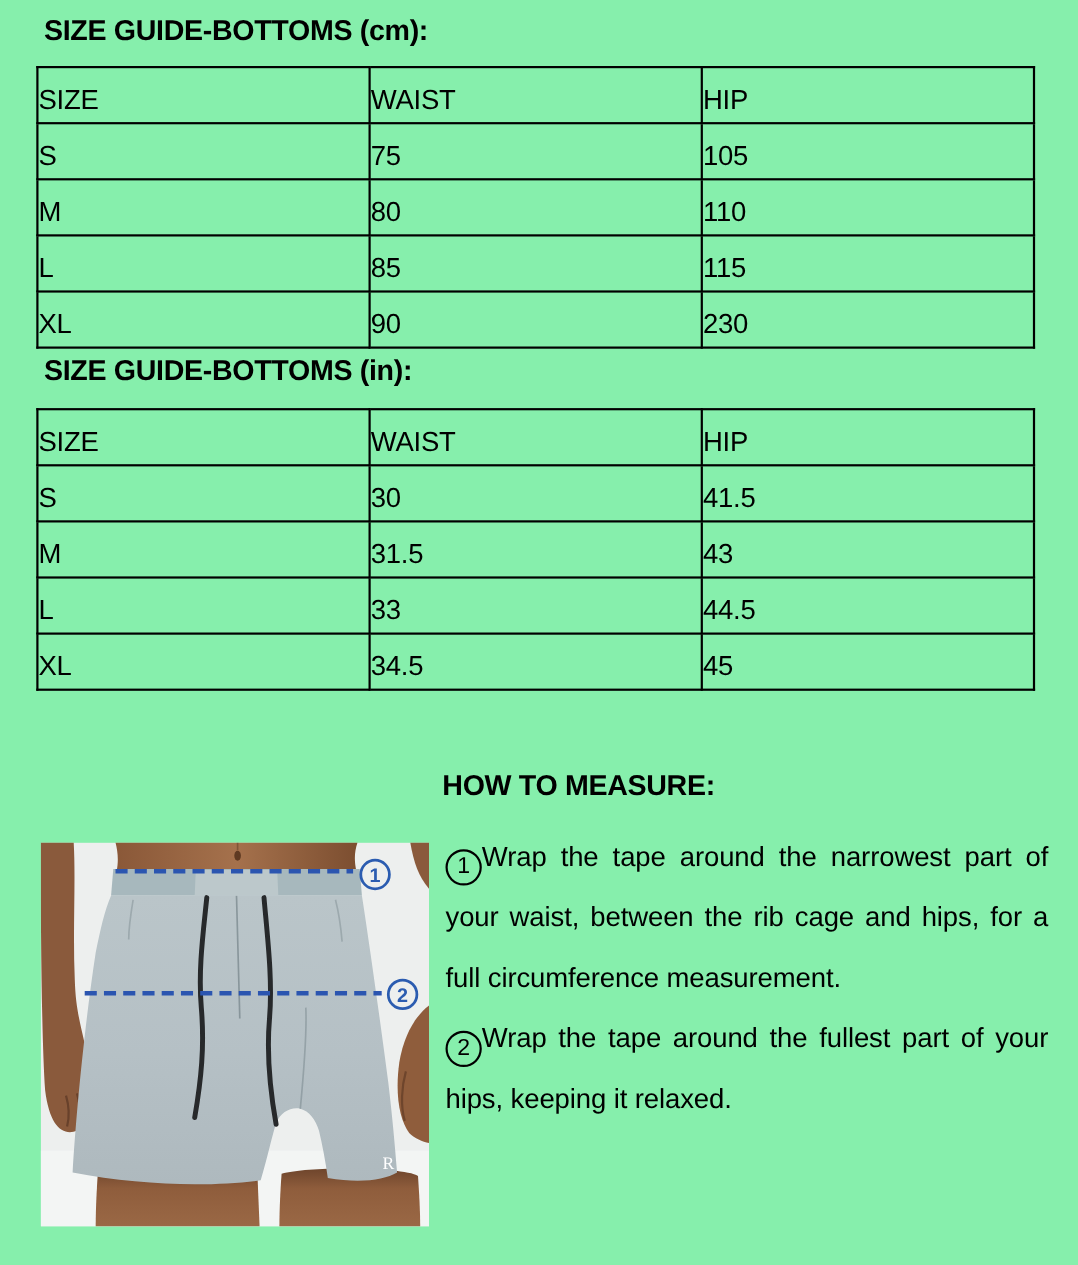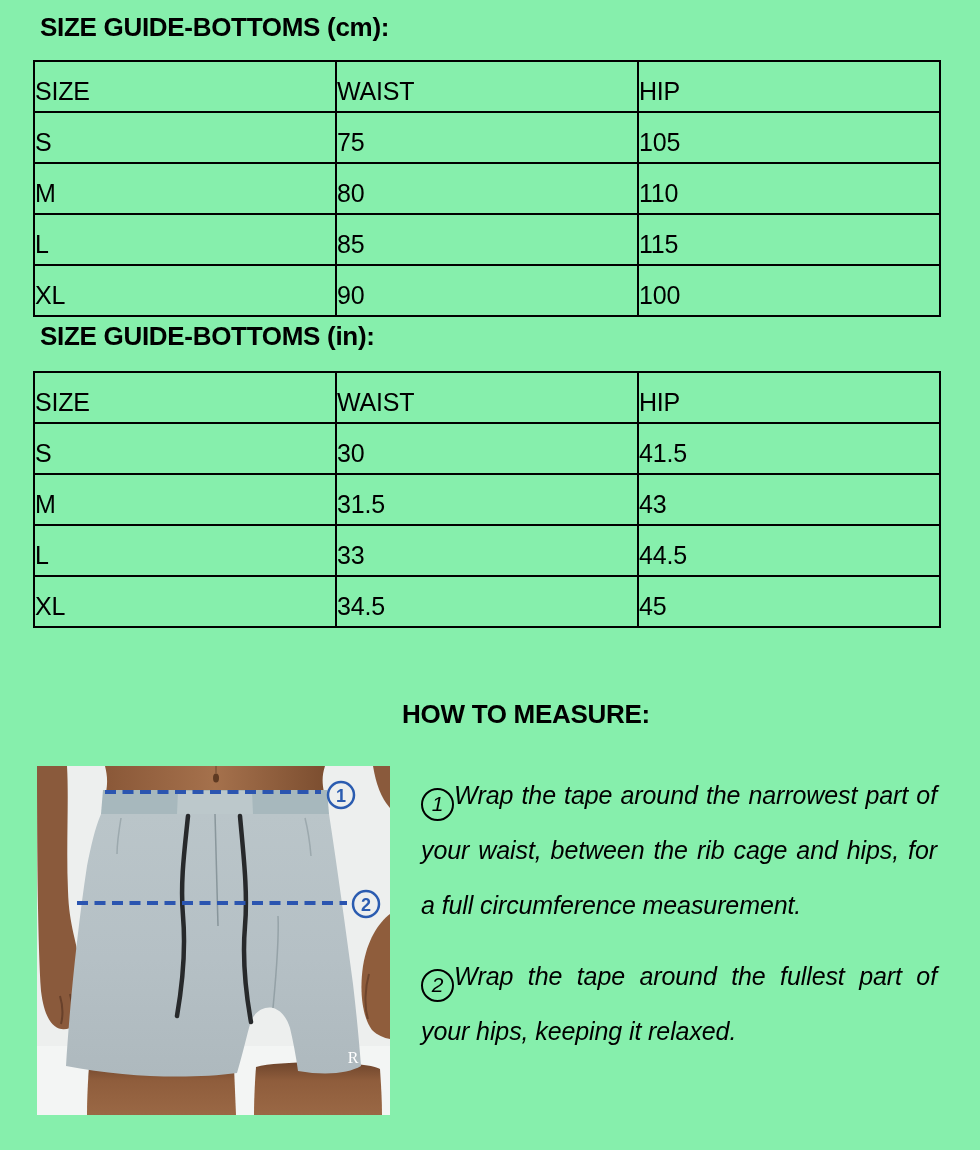--- a/index.html
+++ b/index.html
@@ -65,21 +65,21 @@
   .instructions {
     position: absolute;
     left: 405px;
     top: 752px;
     width: 548px;
     font-size: 25px;
     line-height: 55px;
     text-align: justify;
     letter-spacing: -0.1px;
   }
-  .instructions p { margin: 16px; font-style: italic; }
+  .instructions p { margin: 0; }
   .circ-num {
     display: inline-block;
     width: 29px;
     height: 29px;
     border: 2px solid #000000;
     border-radius: 50%;
     text-align: center;
     line-height: 28px;
     font-size: 21px;
     vertical-align: -7px;
@@ -111,21 +111,21 @@
         <td>110</td>
       </tr>
       <tr>
         <td>L</td>
         <td>85</td>
         <td>115</td>
       </tr>
       <tr>
         <td>XL</td>
         <td>90</td>
-        <td>100</td>
+        <td>230</td>
       </tr>
     </tbody>
   </table>
 
   <div class="doc-title" id="title-in">SIZE GUIDE-BOTTOMS (in):</div>
 
   <table class="size-table" id="table-in">
     <tbody>
       <tr>
         <td>SIZE</td>

